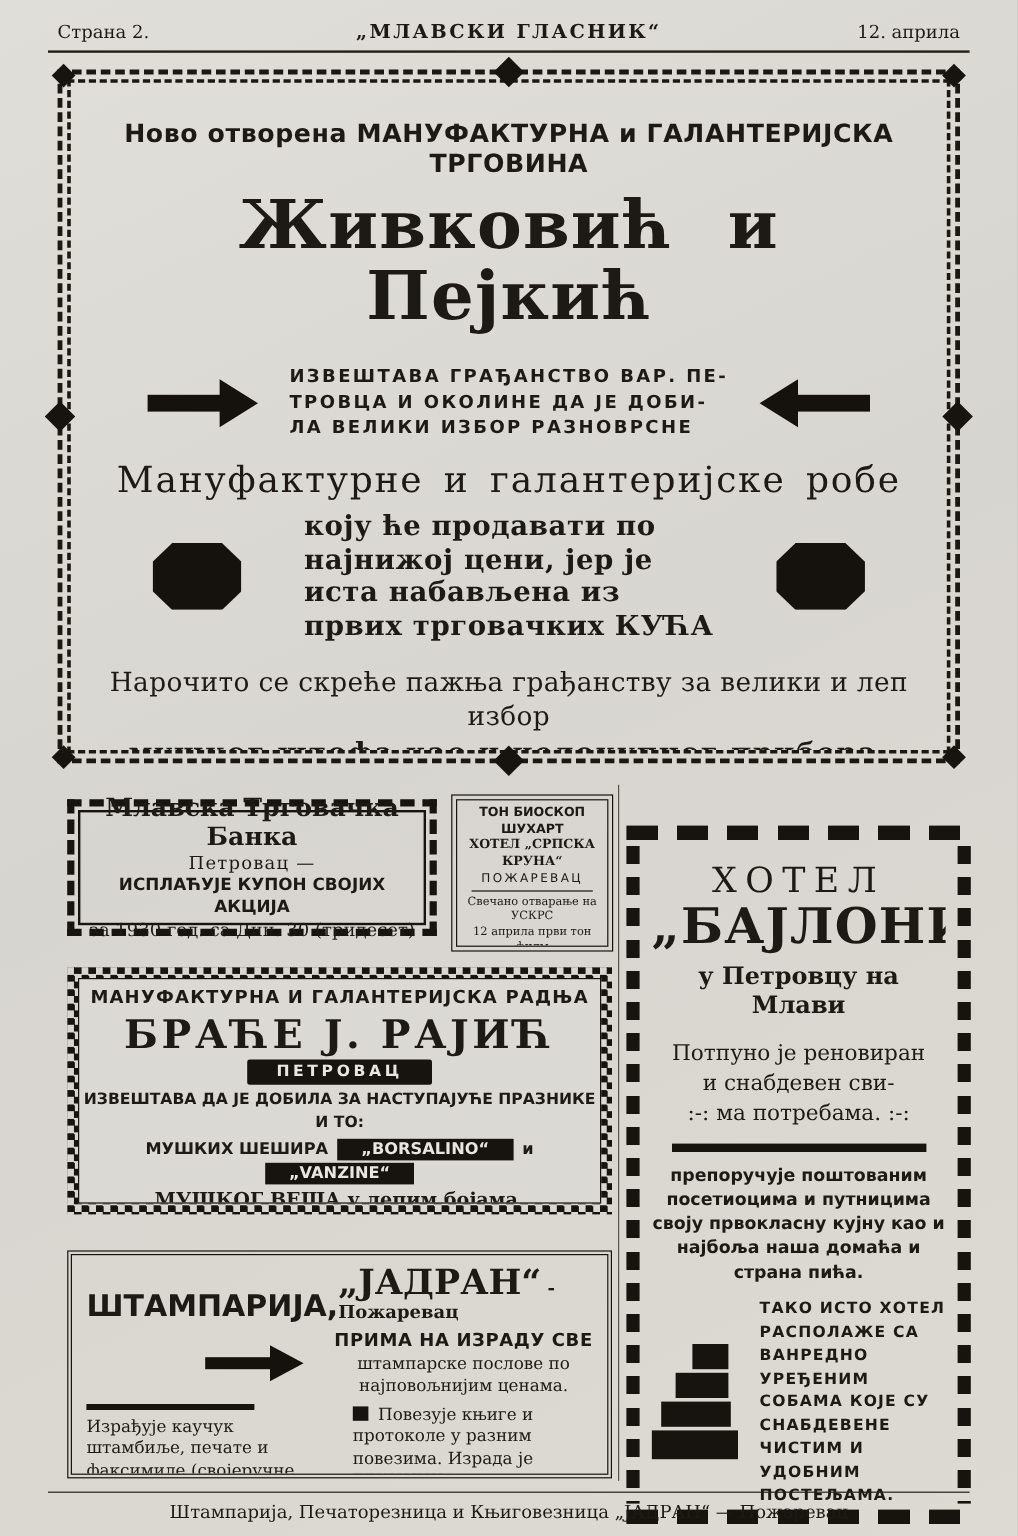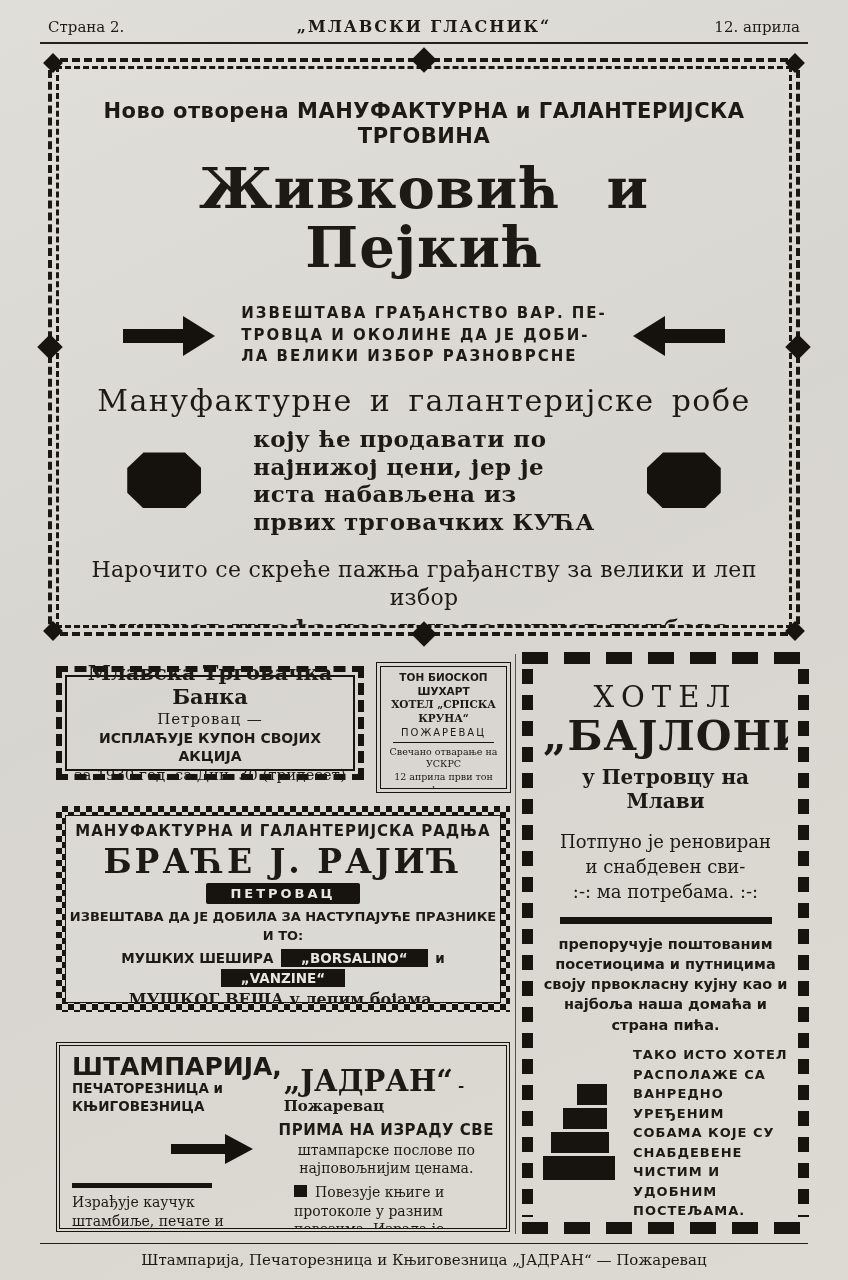--- a/index.html
+++ b/index.html
@@ -100,21 +100,21 @@
   .j-o2{font:14px/1.3 "DejaVu Serif",serif}
   .j-cols{display:flex;gap:22px;margin-top:6px}
   .j-col{flex:1;font:14px/1.32 "DejaVu Serif",serif;text-align:left}
   .jbar{width:140px;height:5px;background:#17140f;margin-bottom:5px}
   .sq.big{width:13px;height:12px;margin:2px 8px 0 0;float:left}
 
   
   .vdiv{position:absolute;left:515px;top:654px;width:1px;height:580px;background:#56524a}
 
   
-  .hotel{position:absolute;left:522px;top:652px;width:287px;height:582px}
+  .hotel{position:absolute;left:522px;top:688px;width:287px;height:582px}
   .h-top,.h-bot{position:absolute;left:0;right:0;height:12px;
     background:repeating-linear-gradient(90deg,#17140f 0 26px,transparent 26px 42px)}
   .h-top{top:0}.h-bot{bottom:0}
   .h-left,.h-right{position:absolute;top:17px;bottom:17px;width:11px;
     background:repeating-linear-gradient(180deg,#17140f 0 15px,transparent 15px 26px)}
   .h-left{left:0}.h-right{right:0}
   .h-content{position:absolute;left:21px;right:21px;top:16px;bottom:14px;text-align:center;overflow:hidden}
   .h-kicker{margin-top:14px;font:29px/1.1 "DejaVu Serif",serif;letter-spacing:7px}
   .h-title{font:700 41px/1.1 "DejaVu Serif",serif;letter-spacing:1px}
   .h-sub{margin-top:6px;font:700 20px/1.2 "DejaVu Serif",serif}
@@ -225,21 +225,20 @@
       <div class="r-goods">ОБУЋЕ, МАШНИ, ЧАРАПА, КРАГНИ, КАО И ОСТАЛЕ</div>
 
     </div>
   </section>
 
   <section class="jadran">
     <div class="jadran-inner">
       <div class="j-head">
         <div>
           <div class="j-t1">ШТАМПАРИЈА,</div>
-          <div class="j-t2">ПЕЧАТОРЕЗНИЦА и КЊИГОВЕЗНИЦА</div>
         </div>
         <div>
           <span class="j-brand">„ЈАДРАН“</span>
           <span class="j-suffix">- Пожаревац</span>
         </div>
       </div>
       <div class="j-mid">
         <span class="arrow right small">
             <span class="shaft"></span>
             <span class="head"></span>

